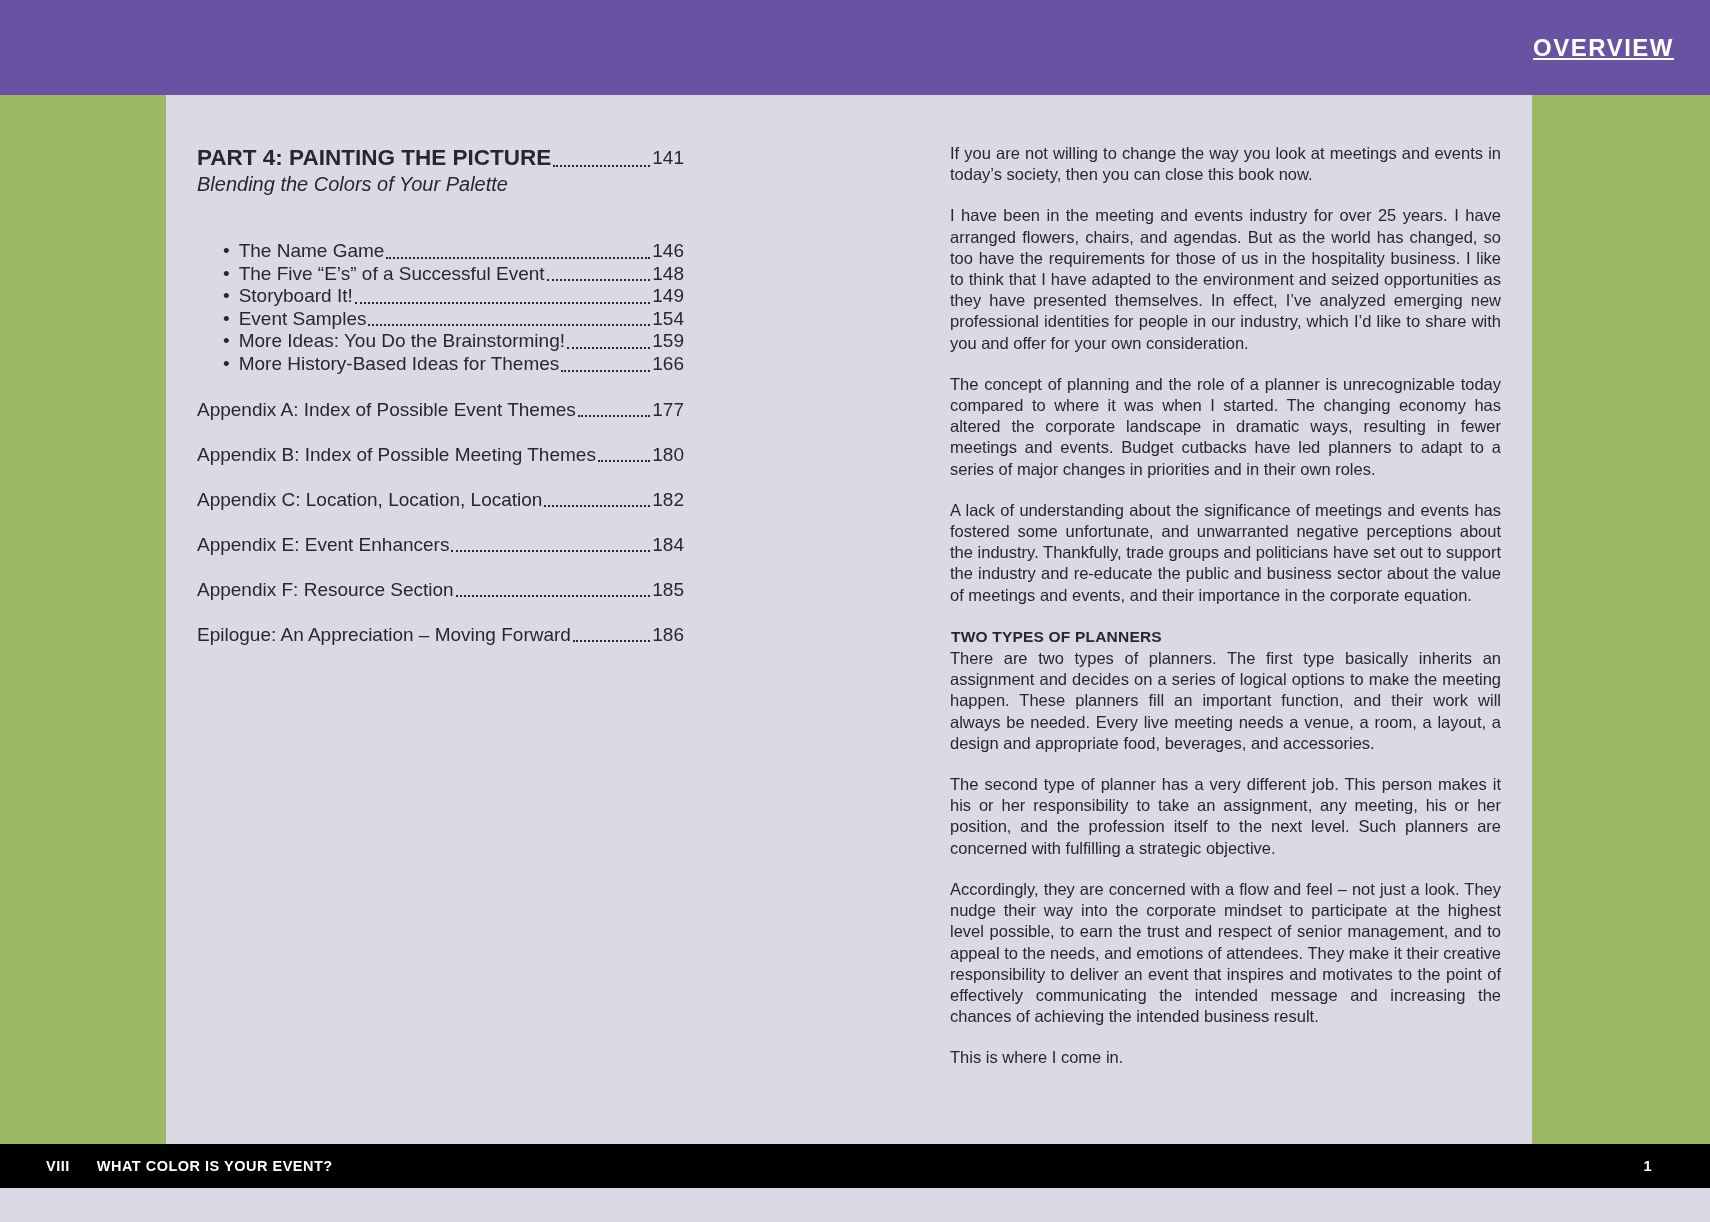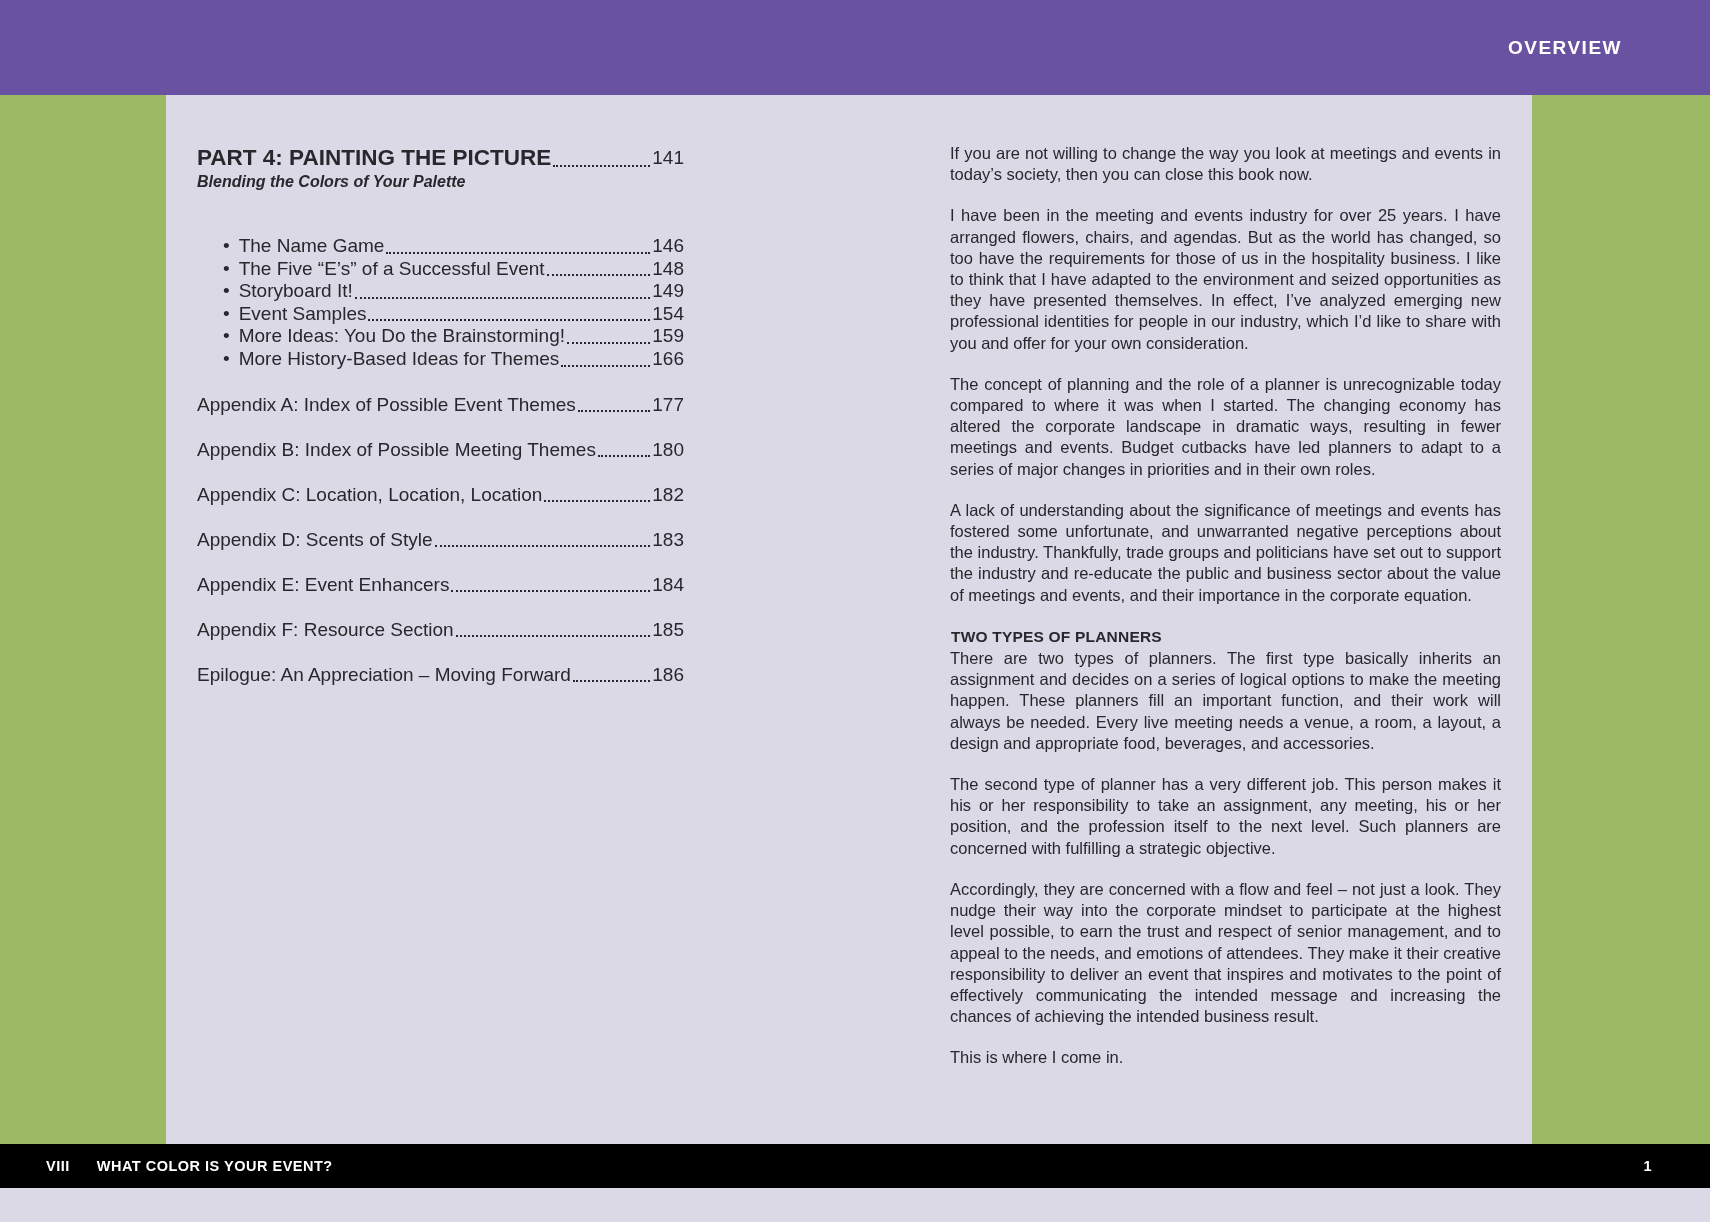--- a/index.html
+++ b/index.html
@@ -11,22 +11,23 @@
     font-family:"Liberation Sans", sans-serif;
     color:#29262c;
   }
   
   #banner{
     position:absolute;left:0;top:0;width:1710px;height:95px;
     background:#6a52a3;
     display:flex;align-items:center;justify-content:flex-end;
   }
   #banner .banner-title{
-    color:#ffffff;font-size:19px;font-weight:bold;letter-spacing:1.5px;
-    padding-right:88px;
+    color:#ffffff;font-size:24px;font-weight:bold;letter-spacing:1.5px;
+    padding-right:36px;
+    text-decoration:underline;
   }
   
   .green-margin{position:absolute;top:95px;height:1083px;background:#9cba63;}
   #green-left{left:0;width:166px;}
   #green-right{left:1532px;width:178px;}
   
   #footer{
     position:absolute;left:0;top:1144px;width:1710px;height:44px;
     background:#000000;color:#ffffff;
     display:flex;align-items:center;
@@ -38,21 +39,21 @@
   
   #toc{
     position:absolute;left:197px;top:145px;width:487px;
   }
   .toc-row{display:flex;align-items:flex-end;font-size:19px;line-height:23px;}
   .toc-label{white-space:nowrap;}
   .toc-dots{flex:1 1 auto;min-width:12px;border-bottom:2.6px dotted #29262c;margin:0 2px 4px 2px;}
   .toc-page{white-space:nowrap;}
   #toc-part .toc-label{font-weight:bold;font-size:22.5px;}
   #toc-part{line-height:26px;}
-  #toc-subtitle{font-style:italic;font-size:16px;margin-top:2px;font-weight:bold;}
+  #toc-subtitle{font-style:italic;font-size:20px;margin-top:2px;}
   #toc-bullets{margin-top:44px;}
   #toc-bullets .toc-row{line-height:22.6px;}
   .bullet-glyph{margin:0 9px 0 26px;}
   #toc-entries .toc-row{margin-top:22px;}
   
   #body-col{
     position:absolute;left:950px;top:143px;width:551px;
   }
   #body-col p{
     margin:0 0 20px 0;
@@ -133,25 +134,20 @@
           <span class="toc-label">Appendix B: Index of Possible Meeting Themes </span>
           <span class="toc-dots"></span>
           <span class="toc-page">180</span>
         </div>
         <div class="toc-row">
           <span class="toc-label">Appendix C: Location, Location, Location </span>
           <span class="toc-dots"></span>
           <span class="toc-page">182</span>
         </div>
         <div class="toc-row">
-          <span class="toc-label">Appendix D: Scents of Style </span>
-          <span class="toc-dots"></span>
-          <span class="toc-page">183</span>
-        </div>
-        <div class="toc-row">
           <span class="toc-label">Appendix E: Event Enhancers </span>
           <span class="toc-dots"></span>
           <span class="toc-page">184</span>
         </div>
         <div class="toc-row">
           <span class="toc-label">Appendix F: Resource Section </span>
           <span class="toc-dots"></span>
           <span class="toc-page">185</span>
         </div>
         <div class="toc-row">

